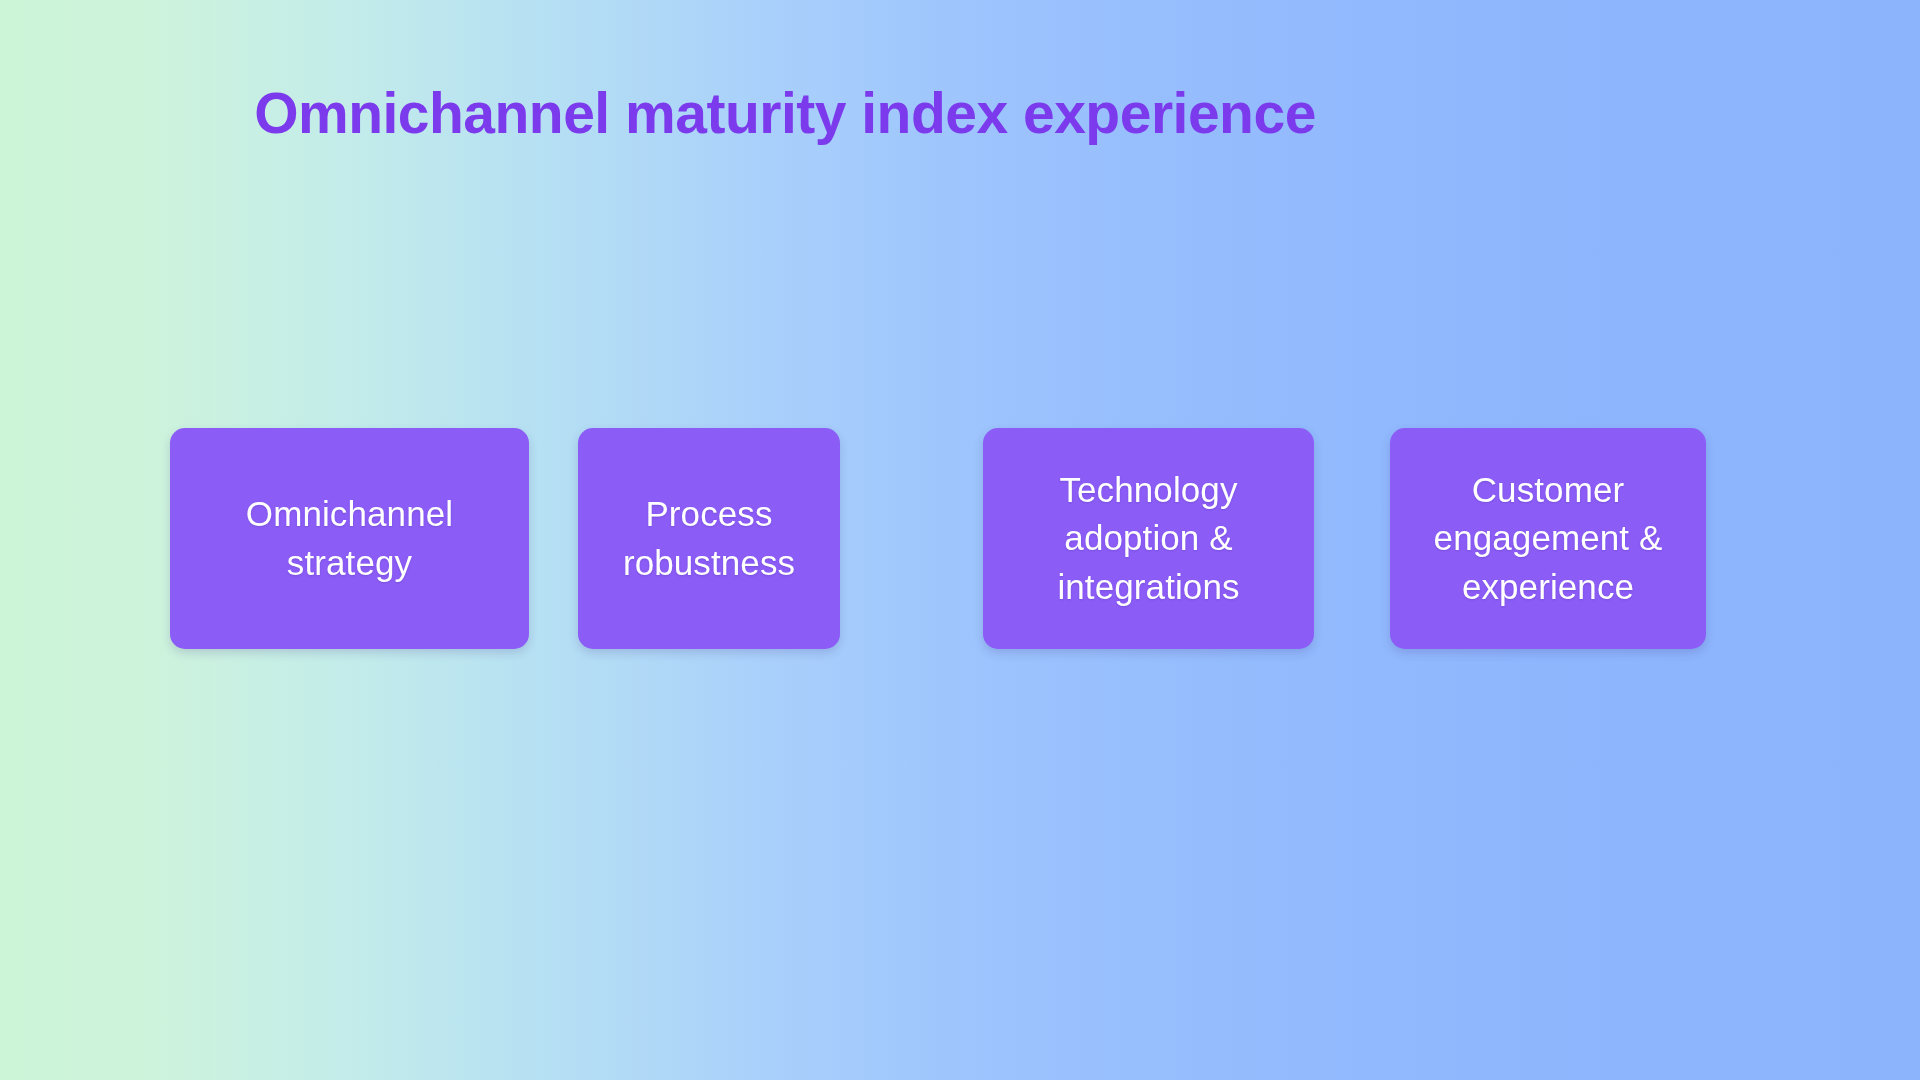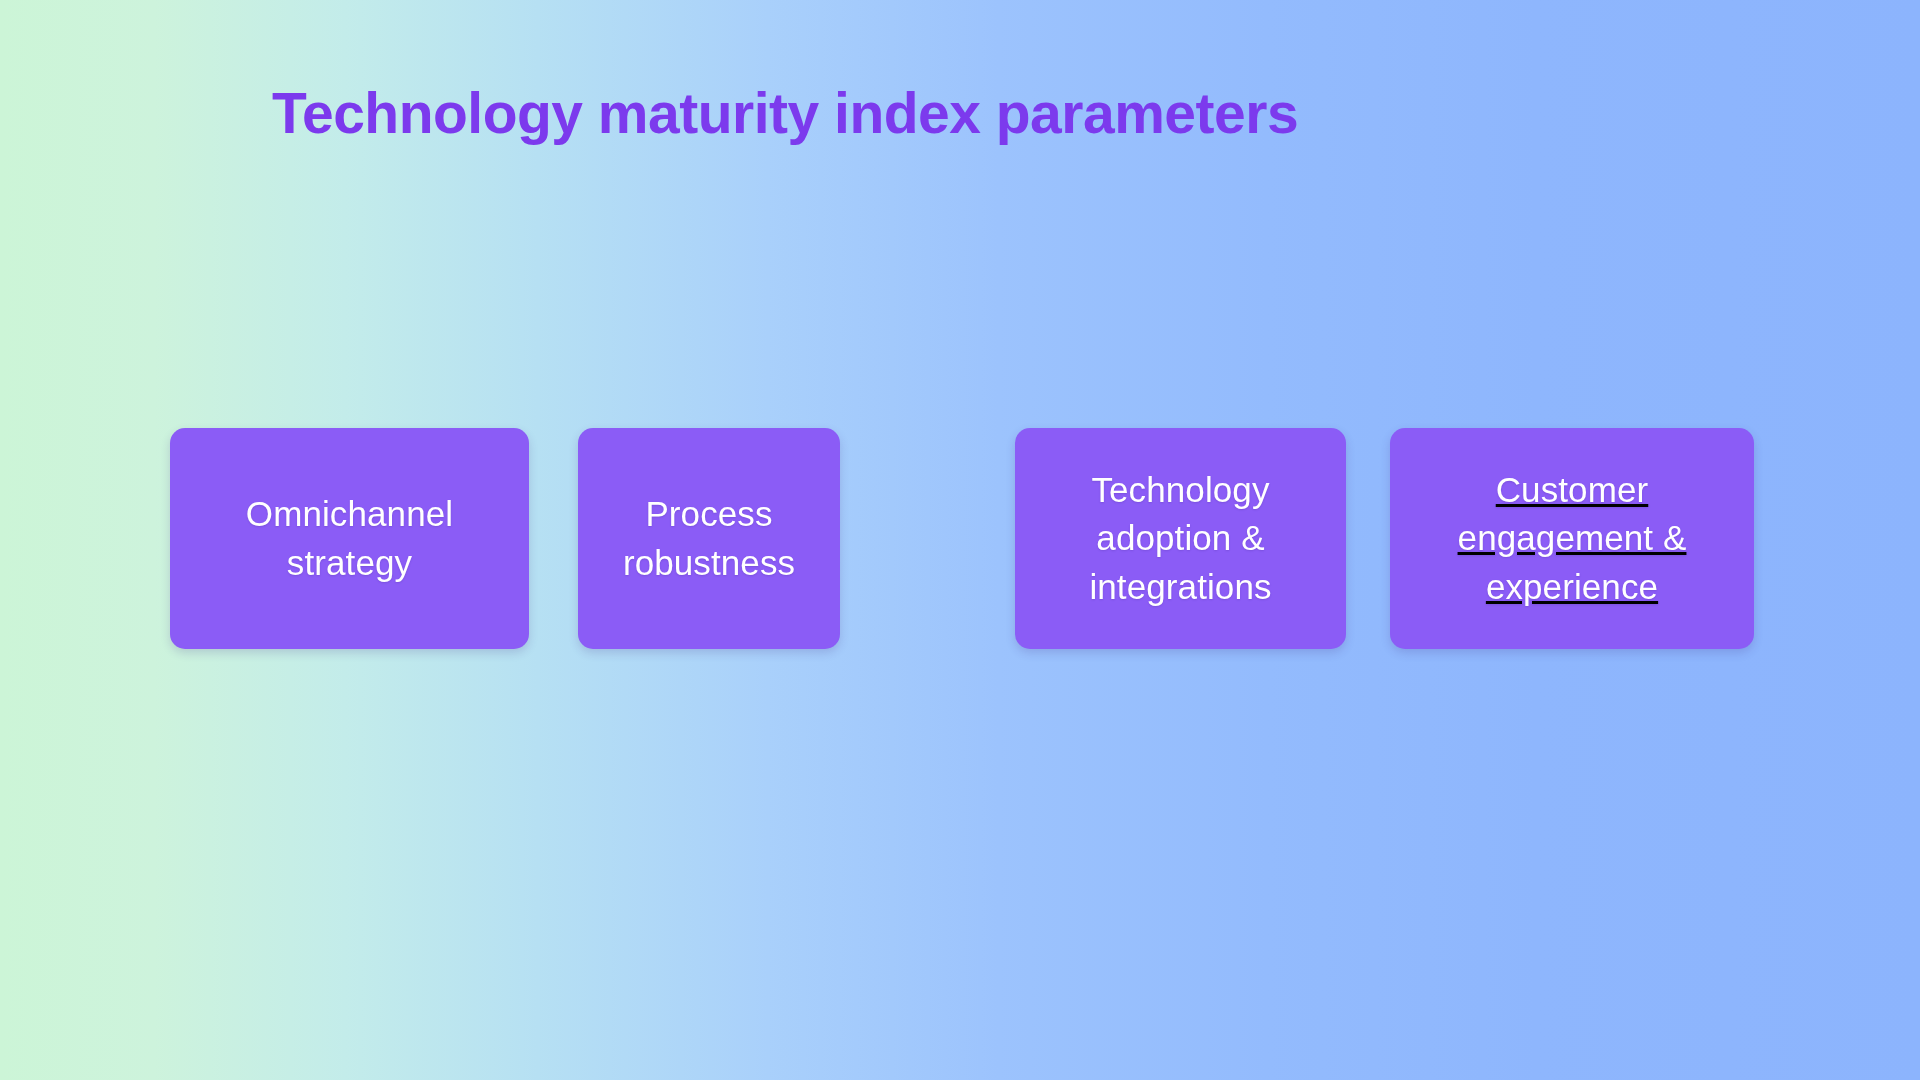--- a/index.html
+++ b/index.html
@@ -84,30 +84,30 @@
     line-height: 1.38;
     text-align: center;
     letter-spacing: 0.1px;
     white-space: pre-line;
     text-shadow: 0 1px 2px rgba(70, 40, 140, 0.22);
   }
 
   
   #card-0 { left: 170px;  width: 359px; }
   #card-1 { left: 578px;  width: 262px; }
-  #card-2 { left: 983px;  width: 331px; margin-left: 32px; }
-  #card-3 { left: 1390px; width: 364px; text-decoration: underline; }
+  #card-2 { left: 983px;  width: 331px; }
+  #card-3 { left: 1390px; width: 316px; }
 </style>
 </head>
 <body>
 
 <div id="slide">
 
   <div id="title-block">
-    <h1 id="slide-title">Technology maturity index parameters</h1>
+    <h1 id="slide-title">Omnichannel maturity index experience</h1>
   </div>
 
   <div id="cards-row">
 
     <div class="param-card" id="card-0">
       <span class="param-card-label">Omnichannel
 strategy</span>
     </div>
 
     <div class="param-card" id="card-1">

